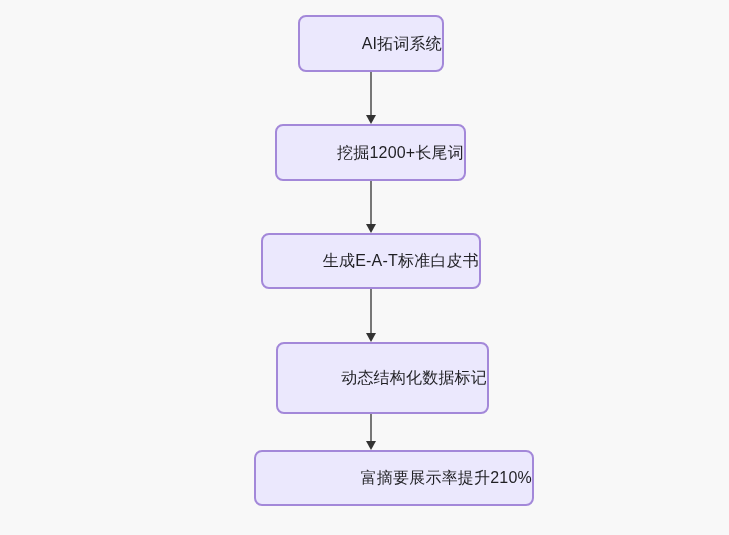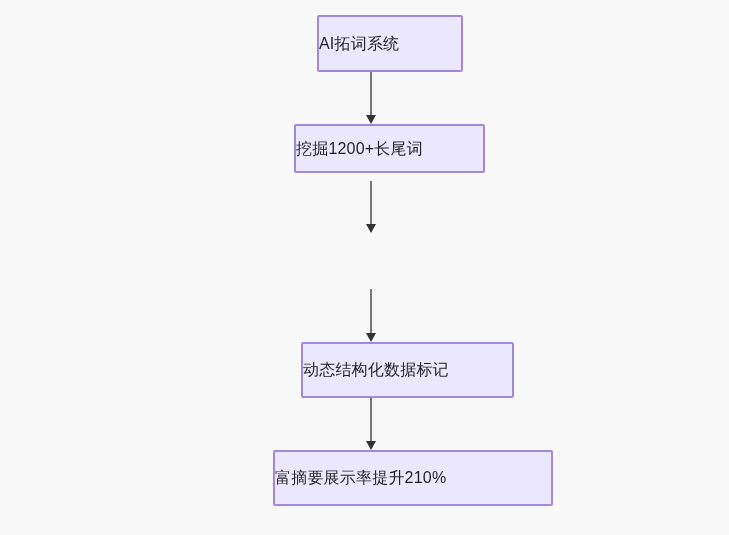--- a/index.html
+++ b/index.html
@@ -17,25 +17,24 @@
   #flowchart-canvas {
     position: relative;
     width: 729px;
     height: 535px;
   }
   .node {
     position: absolute;
     box-sizing: border-box;
     background: #ebe8fd;
     border: 2px solid #a388d9;
-    border-radius: 2px;
+    border-radius: 8px;
     display: flex;
     align-items: center;
-    justify-content: flex-start;
-    margin-left: 19px;
+    justify-content: flex-end;
   }
   .node-label {
     font-size: 16px;
     line-height: 1.2;
     color: #1f1f23;
     white-space: nowrap;
     letter-spacing: 0.2px;
   }
   .edge {
     position: absolute;
@@ -76,26 +75,29 @@
     <svg width="12" height="52" viewBox="0 0 12 52" aria-hidden="true">
       <line x1="6" y1="0" x2="6" y2="44" stroke="#777777" stroke-width="2"></line>
       <polygon points="6,52 1,43 11,43" fill="#333333"></polygon>
     </svg>
   </div>
 
   <div class="node" style="left:298px; top:15px; width:146px; height:57px;">
     <span class="node-label">AI拓词系统</span>
   </div>
 
-  <div class="node" style="left:275px; top:124px; width:191px; height:49px;">
+  <div class="node" style="left:275px; top:124px; width:191px; height:57px;">
     <span class="node-label">挖掘1200+长尾词</span>
   </div>
 
+  <div class="node" style="left:261px; top:233px; width:220px; height:56px;">
+    <span class="node-label">生成E-A-T标准白皮书</span>
+  </div>
 
-  <div class="node" style="left:282px; top:342px; width:213px; height:56px;">
+  <div class="node" style="left:276px; top:342px; width:213px; height:72px;">
     <span class="node-label">动态结构化数据标记</span>
   </div>
 
   <div class="node" style="left:254px; top:450px; width:280px; height:56px;">
     <span class="node-label">富摘要展示率提升210%</span>
   </div>
 
 </div>
 
 </body></html>

